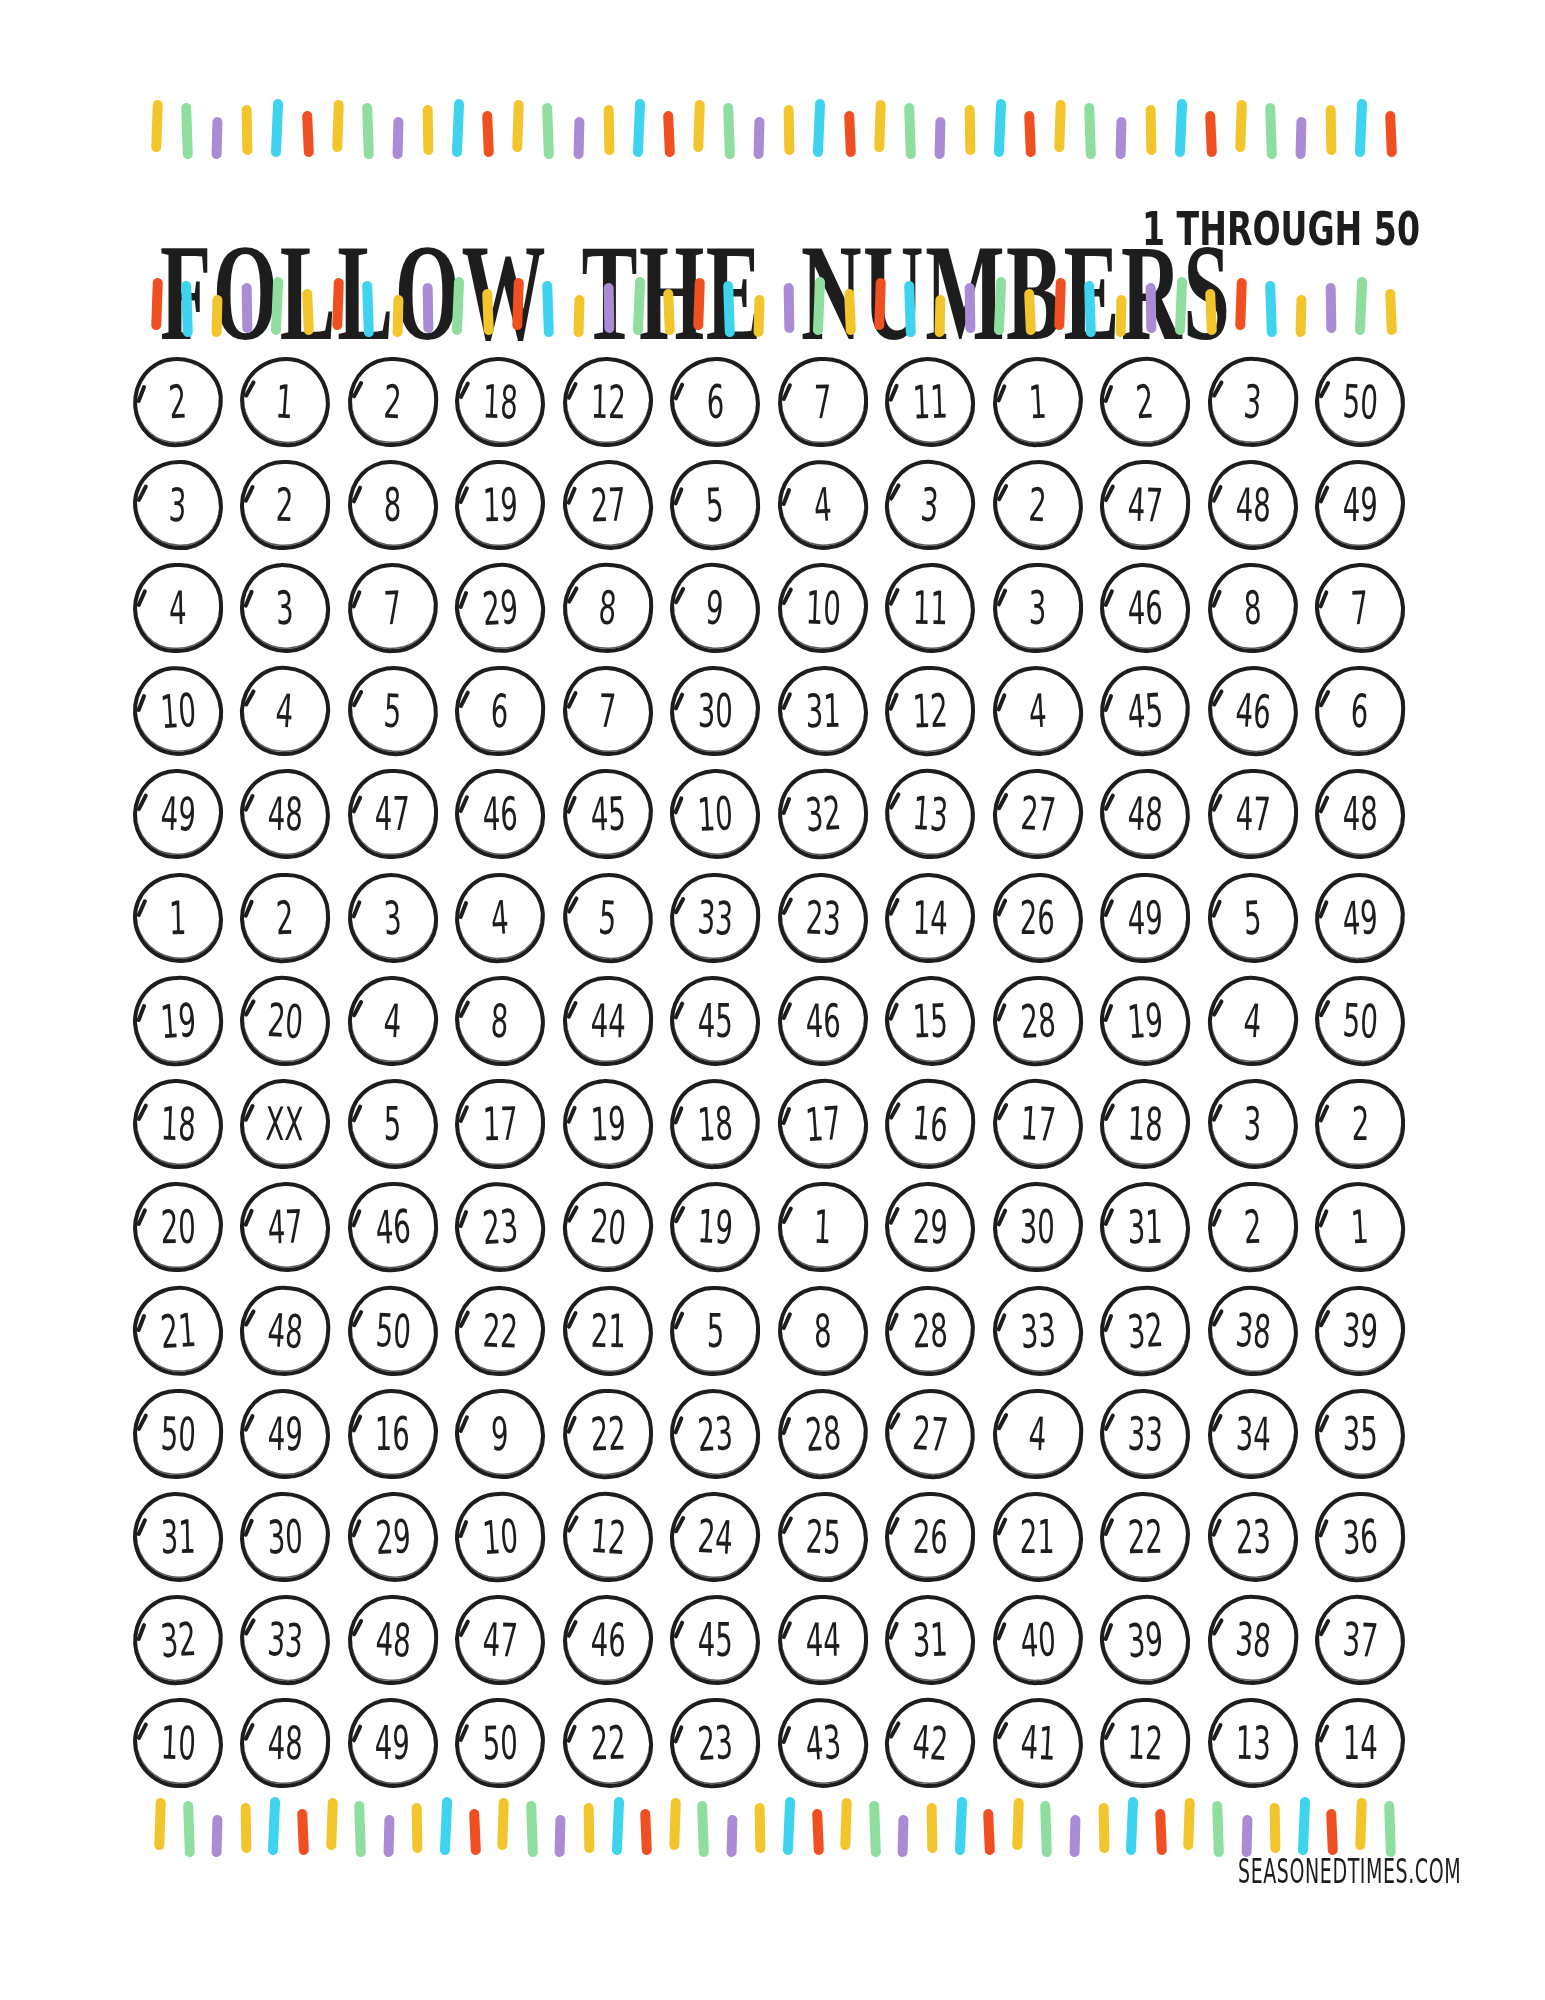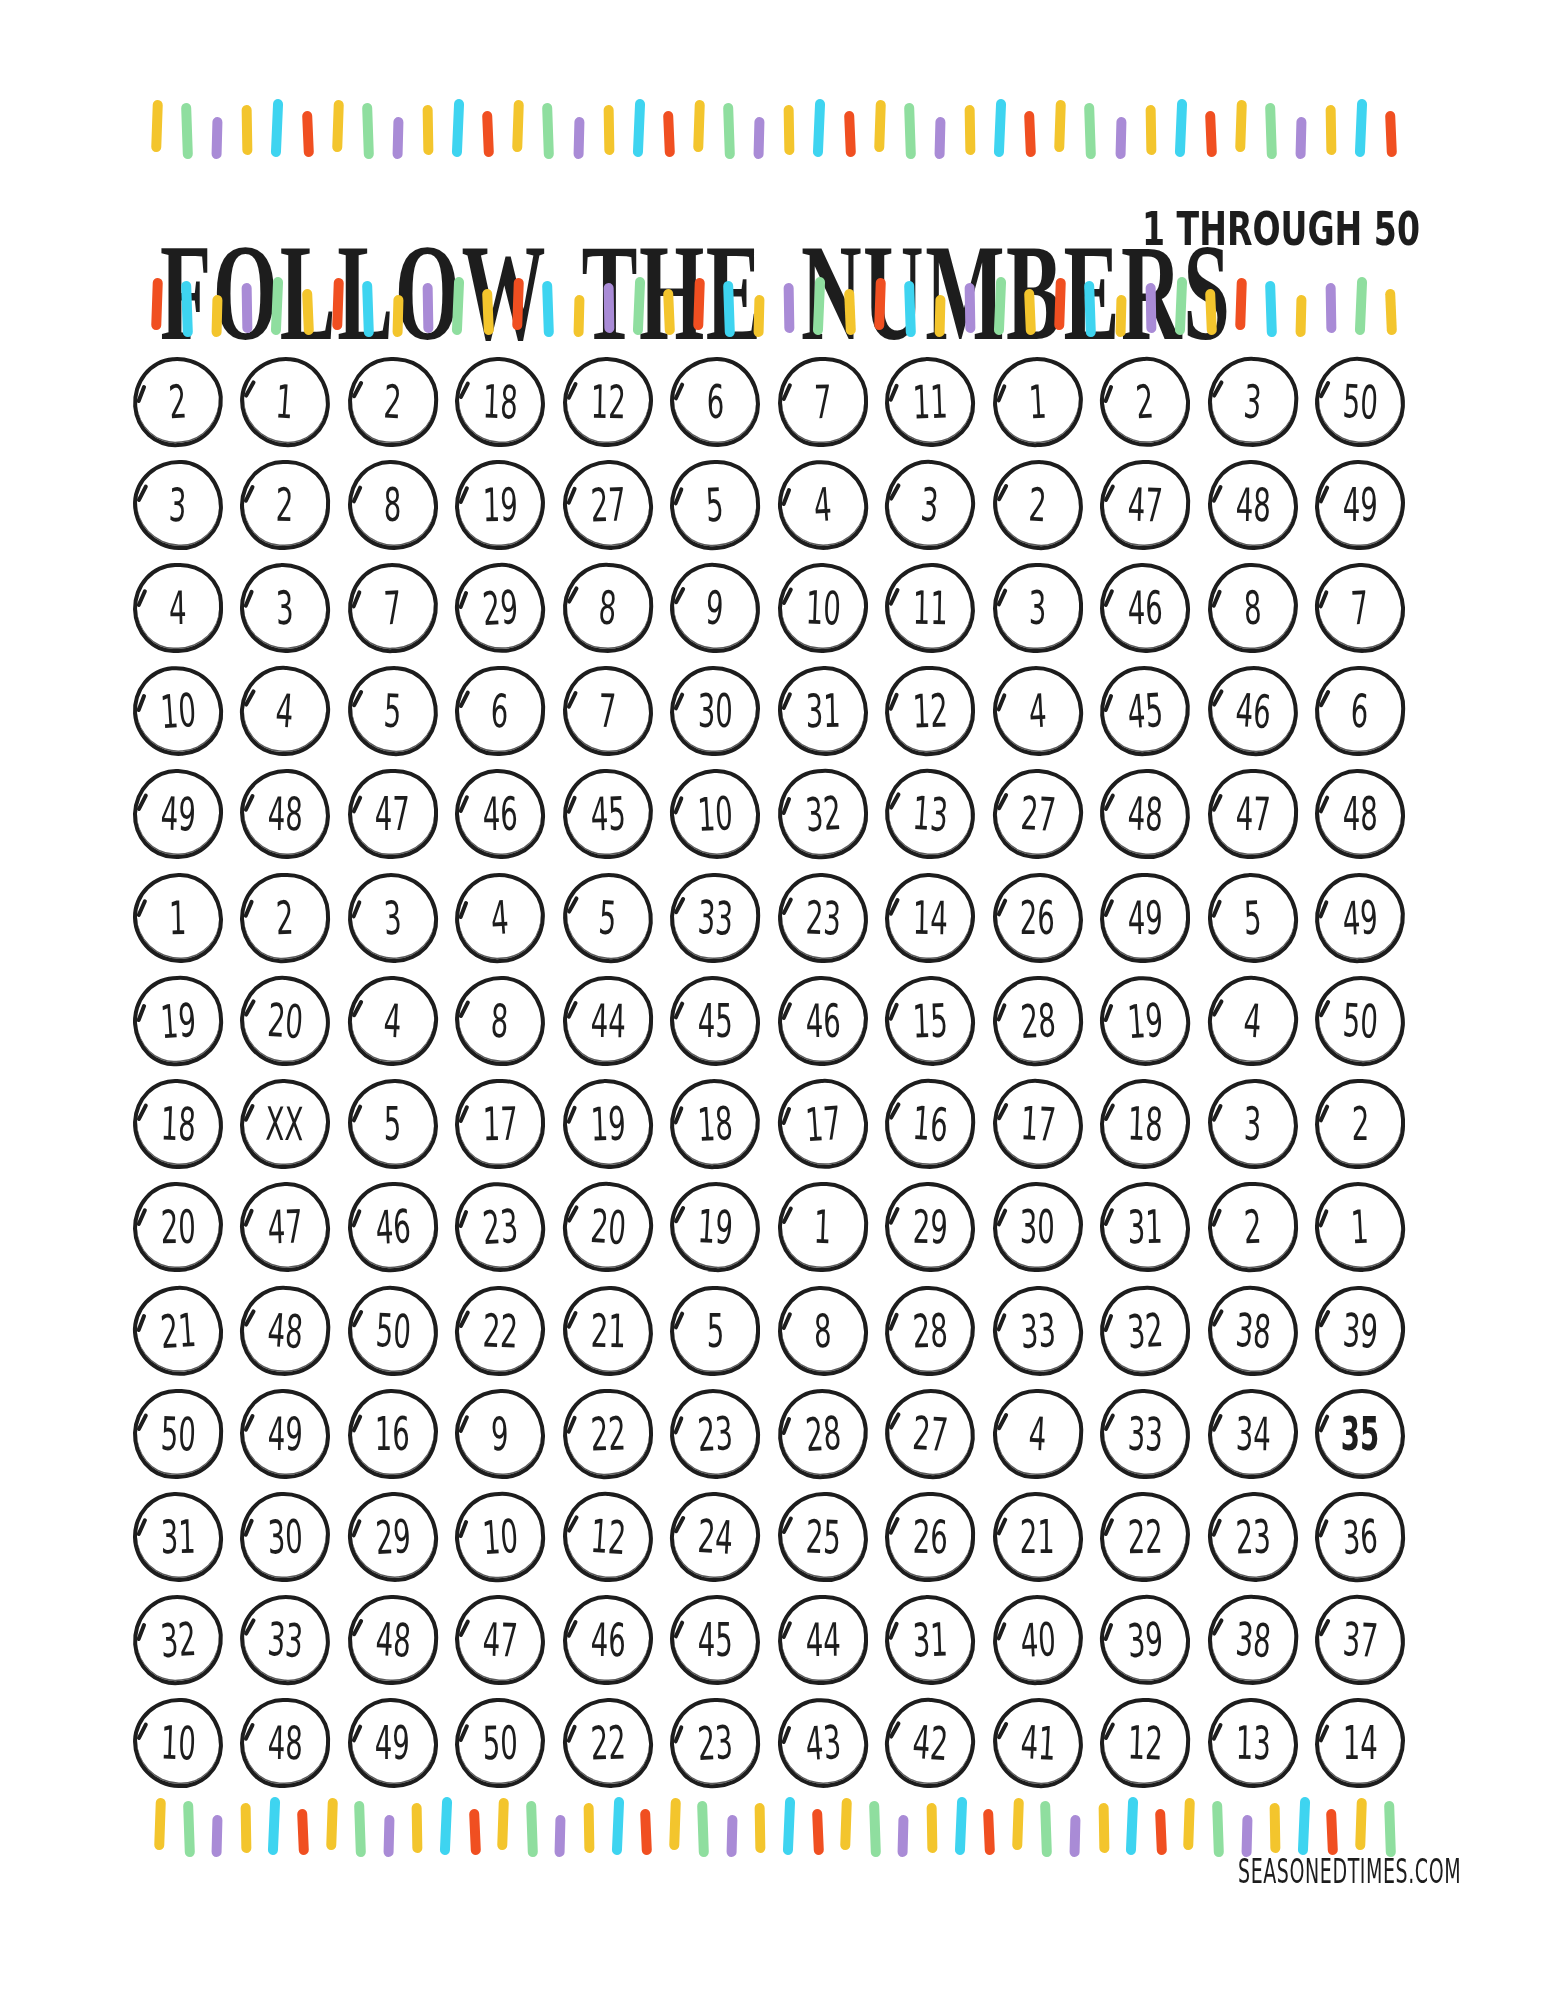--- a/index.html
+++ b/index.html
@@ -818,21 +818,21 @@
         <div class="circle" style="transform: rotate(2deg); border-radius: 47% 53% 49% 51% / 50% 52% 47% 51%;">
           <span class="num">33</span>
         </div>
       </div>
       <div class="cell">
         <div class="circle" style="transform: rotate(1deg); border-radius: 48% 52% 50% 47% / 52% 48% 53% 49%;">
           <span class="num">34</span>
         </div>
       </div>
       <div class="cell">
-        <div class="circle" style="transform: rotate(0deg); border-radius: 52% 48% 47% 53% / 49% 53% 48% 52%; font-weight: bold;">
+        <div class="circle" style="transform: rotate(0deg); border-radius: 52% 48% 47% 53% / 49% 53% 48% 52%;">
           <span class="num">35</span>
         </div>
       </div>
       <div class="cell">
         <div class="circle" style="transform: rotate(-1deg); border-radius: 47% 53% 49% 51% / 50% 52% 47% 51%;">
           <span class="num">31</span>
         </div>
       </div>
       <div class="cell">
         <div class="circle" style="transform: rotate(-2deg); border-radius: 48% 52% 50% 47% / 52% 48% 53% 49%;">

